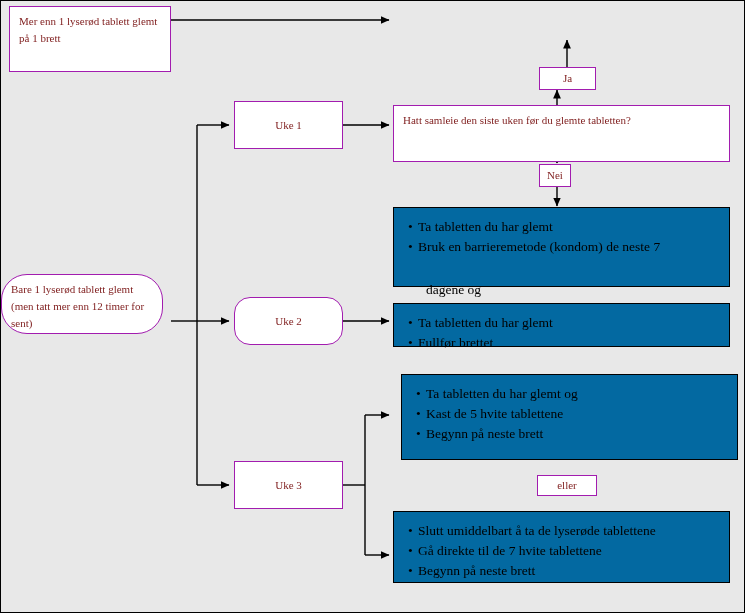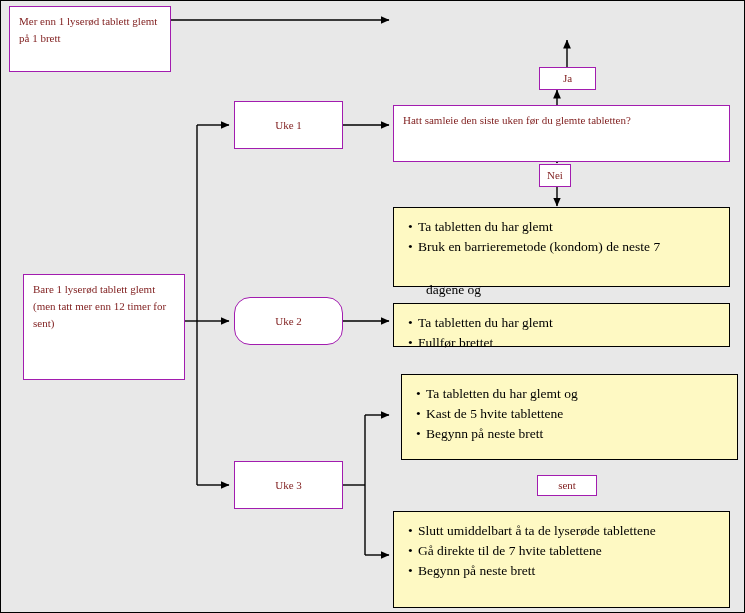--- a/index.html
+++ b/index.html
@@ -30,21 +30,21 @@
     padding: 6px 8px 6px 9px;
   }
   .box.center {
     display: flex;
     align-items: center;
     justify-content: center;
     text-align: center;
   }
   .bullets {
     position: absolute;
-    background: #fef9c3;
+    background: #0369a1;
     border: 1px solid #000000;
     box-sizing: border-box;
     font-size: 13.5px;
     line-height: 19px;
     color: #000000;
     padding: 9px 8px 8px 10px;
   }
   .bullets ul {
     margin: 0;
     padding: 0 0 0 14px;
@@ -107,21 +107,21 @@
     <path d="M342,484 L364,484" stroke="#000000" stroke-width="1.4" fill="none"></path>
     <path d="M364,414 L364,554" stroke="#000000" stroke-width="1.4" fill="none"></path>
     <path d="M364,414 L388,414" stroke="#000000" stroke-width="1.4" fill="none" marker-end="url(#arrow)"></path>
     <path d="M364,554 L388,554" stroke="#000000" stroke-width="1.4" fill="none" marker-end="url(#arrow)"></path>
   </svg>
 
   <div class="box" style="left:8px; top:5px; width:162px; height:66px;">
     <div class="pad">Mer enn 1 lyserød tablett glemt på 1 brett</div>
   </div>
 
-  <div class="box" style="left:22px; top:273px; width:162px; height:106px;">
+  <div class="box" style="left:0; top:273px; width:162px; height:60px;border-radius:26px;">
     <div class="pad">Bare 1 lyserød tablett glemt (men tatt mer enn 12 timer for sent)</div>
   </div>
 
 
   <div class="box center" style="left:538px; top:66px; width:57px; height:23px;">
     <span>Ja</span>
   </div>
 
   <div class="box center" style="left:538px; top:163px; width:32px; height:23px;">
     <span>Nei</span>
@@ -161,24 +161,24 @@
 
   <div class="bullets" style="left:392px; top:373px; width:337px; height:86px;margin-left:8px;">
     <ul>
       <li>Ta tabletten du har glemt og</li>
       <li>Kast de 5 hvite tablettene</li>
       <li>Begynn på neste brett</li>
     </ul>
   </div>
 
   <div class="box center" style="left:536px; top:474px; width:60px; height:21px;">
-    <span>sent</span>
+    <span>eller</span>
   </div>
 
-  <div class="bullets" style="left:392px; top:510px; width:337px; height:97px;">
+  <div class="bullets" style="left:392px; top:510px; width:337px; height:72px;">
     <ul>
       <li>Slutt umiddelbart å ta de lyserøde tablettene</li>
       <li>Gå direkte til de 7 hvite tablettene</li>
       <li> Begynn på neste brett</li>
     </ul>
   </div>
 
 </div>
 
 </body></html>

